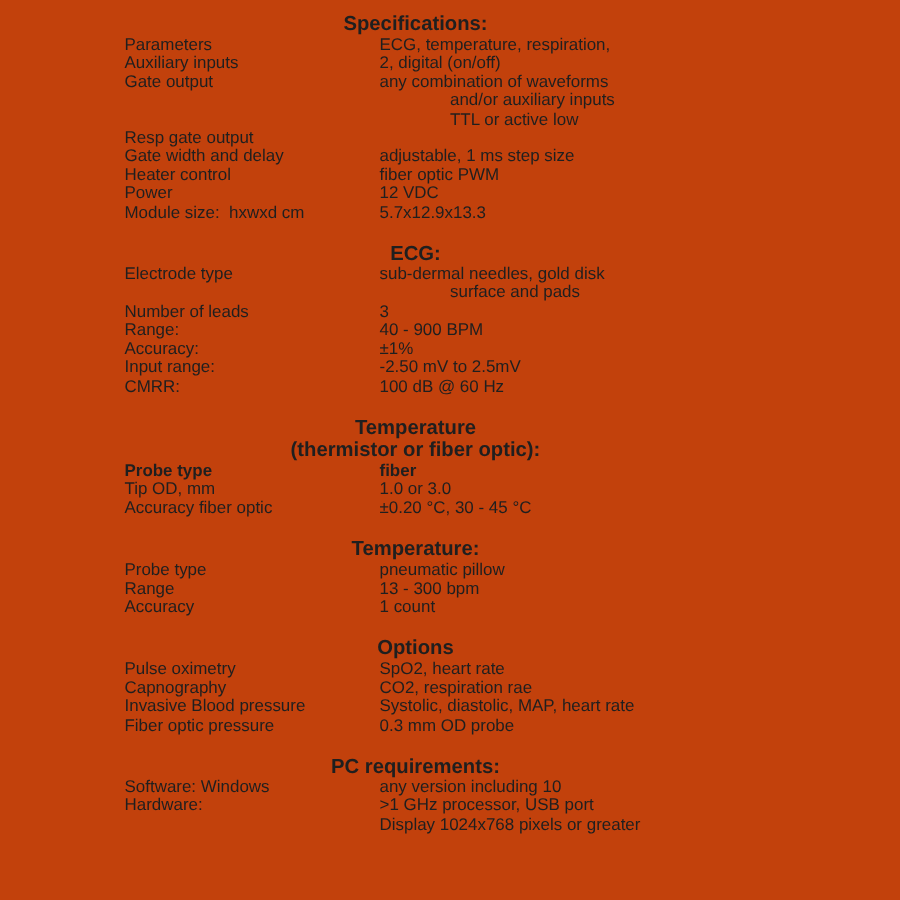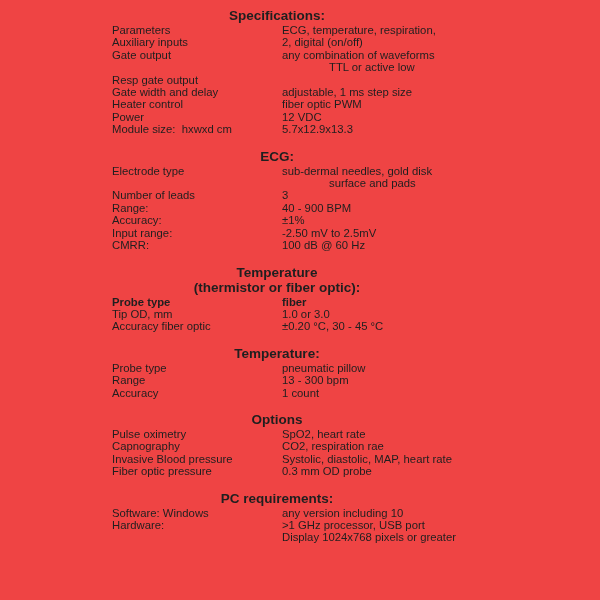--- a/index.html
+++ b/index.html
@@ -1,21 +1,21 @@
 <!DOCTYPE html>
 <html><head>
 <meta charset="utf-8">
 <style>
   html, body { margin: 0; padding: 0; }
   body { background: #ffffff; }
   .doc {
     position: relative;
     width: 600px;
     height: 600px;
-    background: #ef4444;
+    background: #c2410c;
     color: #1f1f1f;
     font-family: "Liberation Sans", sans-serif;
     box-sizing: border-box;
     padding-top: 8px;
     overflow: hidden;
   }
   .section { margin-top: 13px; }
   .section:first-child { margin-top: 0; }
   .heading-line {
     font-weight: bold;
@@ -26,39 +26,38 @@
     margin-left: 47px;
     white-space: pre-wrap;
   }
   .rows { margin-top: 1px; }
   .row {
     display: flex;
     font-size: 11.3px;
     line-height: 12.4px;
     padding-left: 83px;
     white-space: pre-wrap;
-    margin-left: 29px;
   }
   .row.bold { font-weight: bold; }
   .row .label { flex: 0 0 170px; width: 170px; }
   .row .value { flex: 1; }
   .row .value.indent { padding-left: 47px; }
 </style>
 </head>
 <body>
 
 <div class="doc">
 
   <div class="section">
     <div class="heading-line">Specifications:</div>
     <div class="rows">
         <div class="row"><span class="label">Parameters</span><span class="value">ECG, temperature, respiration,</span></div>
         <div class="row"><span class="label">Auxiliary inputs</span><span class="value">2, digital (on/off)</span></div>
         <div class="row"><span class="label">Gate output</span><span class="value">any combination of waveforms</span></div>
-        <div class="row"><span class="label"></span></div>
+        <div class="row"><span class="label"></span><span class="value indent">and/or auxiliary inputs</span></div>
         <div class="row"><span class="label"></span><span class="value indent">TTL or active low</span></div>
         <div class="row"><span class="label">Resp gate output</span></div>
         <div class="row"><span class="label">Gate width and delay</span><span class="value">adjustable, 1 ms step size</span></div>
         <div class="row"><span class="label">Heater control</span><span class="value">fiber optic PWM</span></div>
         <div class="row"><span class="label">Power</span><span class="value">12 VDC</span></div>
         <div class="row"><span class="label">Module size:  hxwxd cm</span><span class="value">5.7x12.9x13.3</span></div>
       </div>
   </div>
 
   <div class="section">

